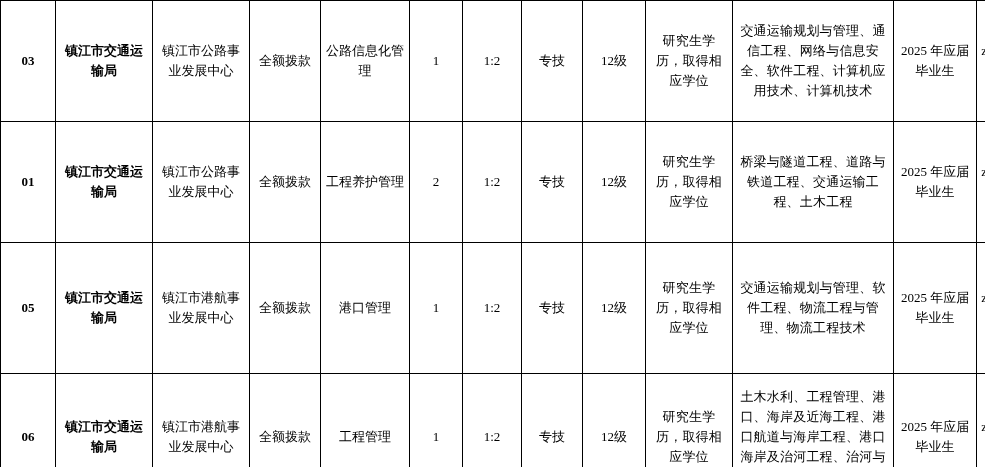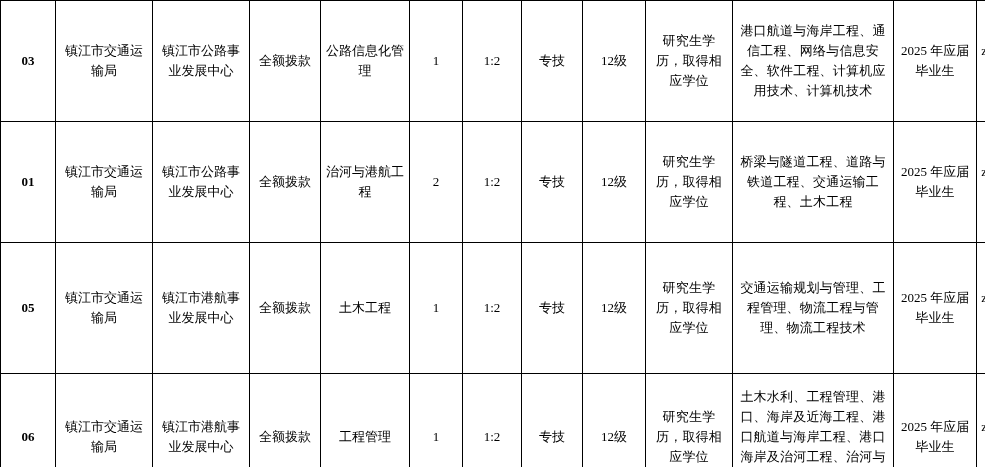--- a/index.html
+++ b/index.html
@@ -26,21 +26,21 @@
     font-size: 13px;
     line-height: 1.55;
     padding: 4px 4px;
     word-break: break-all;
   }
   td.col-no {
     width: 46px;
     font-weight: bold;
     font-size: 14px;
   }
-  td.col-unit { width: 88px; }
+  td.col-unit { width: 88px; font-weight: bold; }
   td.col-dept { width: 88px; margin-top: 45px; }
   td.col-fund { width: 62px; }
   td.col-post { width: 80px; }
   td.col-count { width: 44px; }
   td.col-ratio { width: 50px; }
   td.col-type { width: 52px; }
   td.col-level { width: 54px; margin-top: 36px; }
   td.col-edu { width: 78px; }
   td.col-major { width: 152px; }
   td.col-other { width: 74px; margin-top: 44px; }
@@ -62,53 +62,53 @@
       <td class="col-no">03</td>
       <td class="col-unit">镇江市交通运输局</td>
       <td class="col-dept">镇江市公路事业发展中心</td>
       <td class="col-fund">全额拨款</td>
       <td class="col-post">公路信息化管理</td>
       <td class="col-count">1</td>
       <td class="col-ratio">1:2</td>
       <td class="col-type">专技</td>
       <td class="col-level">12级</td>
       <td class="col-edu">研究生学历，取得相应学位</td>
-      <td class="col-major">港口航道与海岸工程、通信工程、网络与信息安全、软件工程、计算机应用技术、计算机技术</td>
+      <td class="col-major">交通运输规划与管理、通信工程、网络与信息安全、软件工程、计算机应用技术、计算机技术</td>
       <td class="col-other">2025 年应届毕业生</td>
       <td class="col-email">zjjtxyzp02@163.com</td>
 
     </tr>
     <tr class="row-2">
       <td class="col-no">01</td>
       <td class="col-unit">镇江市交通运输局</td>
       <td class="col-dept">镇江市公路事业发展中心</td>
       <td class="col-fund">全额拨款</td>
-      <td class="col-post">治河与港航工程</td>
+      <td class="col-post">工程养护管理</td>
       <td class="col-count">2</td>
       <td class="col-ratio">1:2</td>
       <td class="col-type">专技</td>
       <td class="col-level">12级</td>
       <td class="col-edu">研究生学历，取得相应学位</td>
       <td class="col-major">桥梁与隧道工程、道路与铁道工程、交通运输工程、土木工程</td>
       <td class="col-other">2025 年应届毕业生</td>
       <td class="col-email">zjjtxyzp02@163.com</td>
 
     </tr>
     <tr class="row-3">
       <td class="col-no">05</td>
       <td class="col-unit">镇江市交通运输局</td>
       <td class="col-dept">镇江市港航事业发展中心</td>
       <td class="col-fund">全额拨款</td>
-      <td class="col-post">土木工程</td>
+      <td class="col-post">港口管理</td>
       <td class="col-count">1</td>
       <td class="col-ratio">1:2</td>
       <td class="col-type">专技</td>
       <td class="col-level">12级</td>
       <td class="col-edu">研究生学历，取得相应学位</td>
-      <td class="col-major">交通运输规划与管理、工程管理、物流工程与管理、物流工程技术</td>
+      <td class="col-major">交通运输规划与管理、软件工程、物流工程与管理、物流工程技术</td>
       <td class="col-other">2025 年应届毕业生</td>
       <td class="col-email">zjjtxyzp03@163.com</td>
 
     </tr>
     <tr class="row-4">
       <td class="col-no">06</td>
       <td class="col-unit">镇江市交通运输局</td>
       <td class="col-dept">镇江市港航事业发展中心</td>
       <td class="col-fund">全额拨款</td>
       <td class="col-post">工程管理</td>

